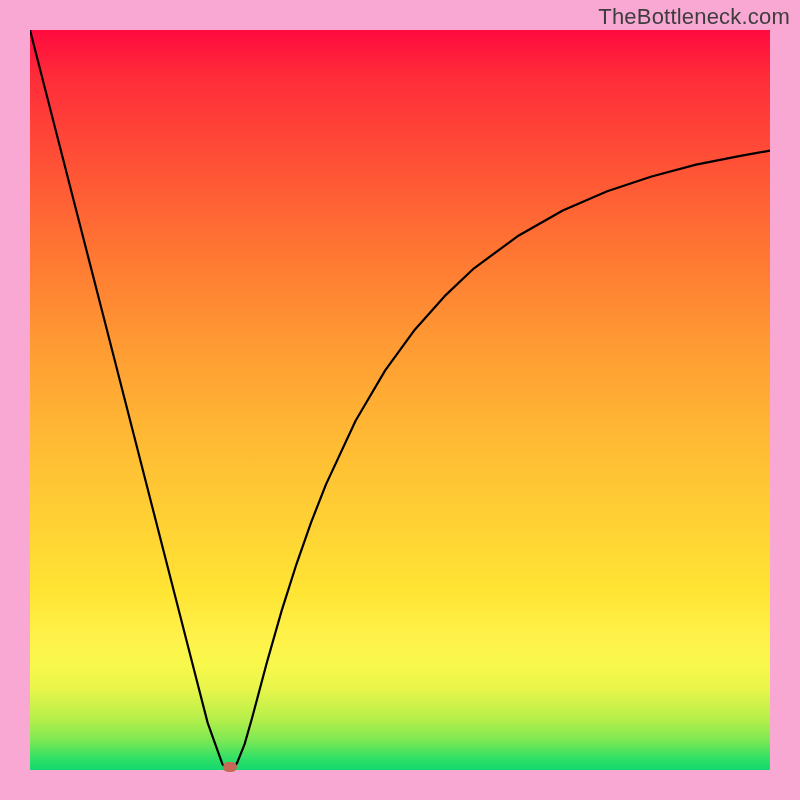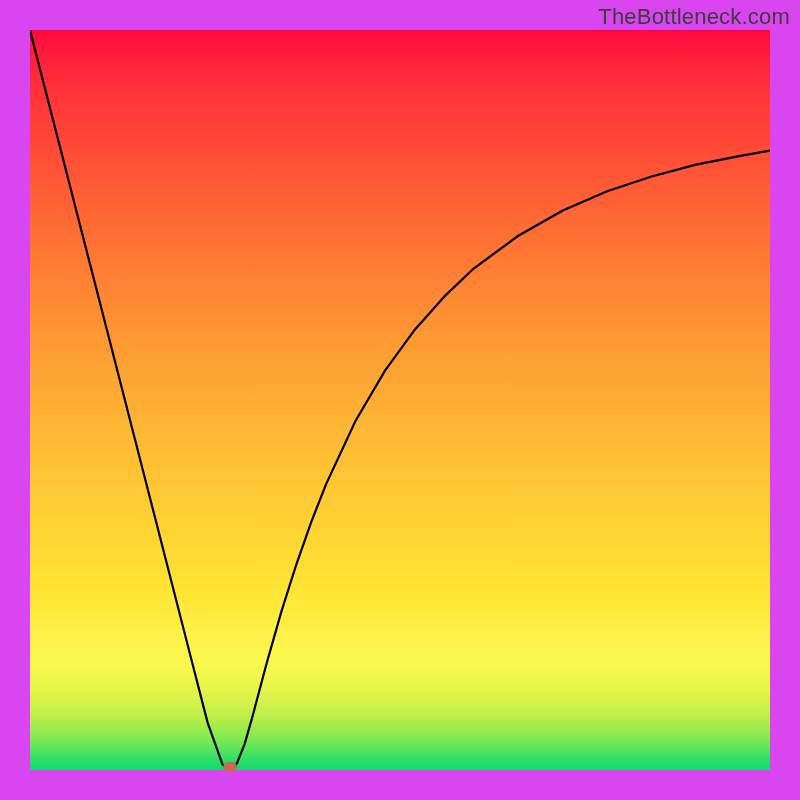--- a/index.html
+++ b/index.html
@@ -10,21 +10,21 @@
     background: #000;
     overflow: hidden;
     font-family: Arial, Helvetica, sans-serif;
   }
   .frame {
     position: absolute;
     left: 0;
     top: 0;
     width: 800px;
     height: 800px;
-    background: #d946ef;
+    background: #f9a8d4;
   }
   .plot {
     position: absolute;
     left: 30px;
     top: 30px;
     width: 740px;
     height: 740px;
     
     background: linear-gradient(
       to bottom,

